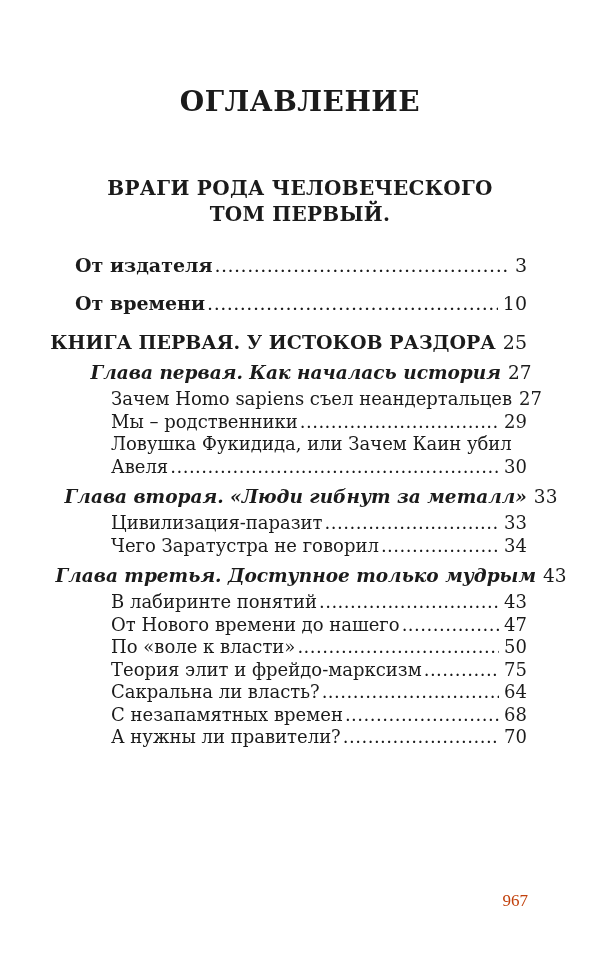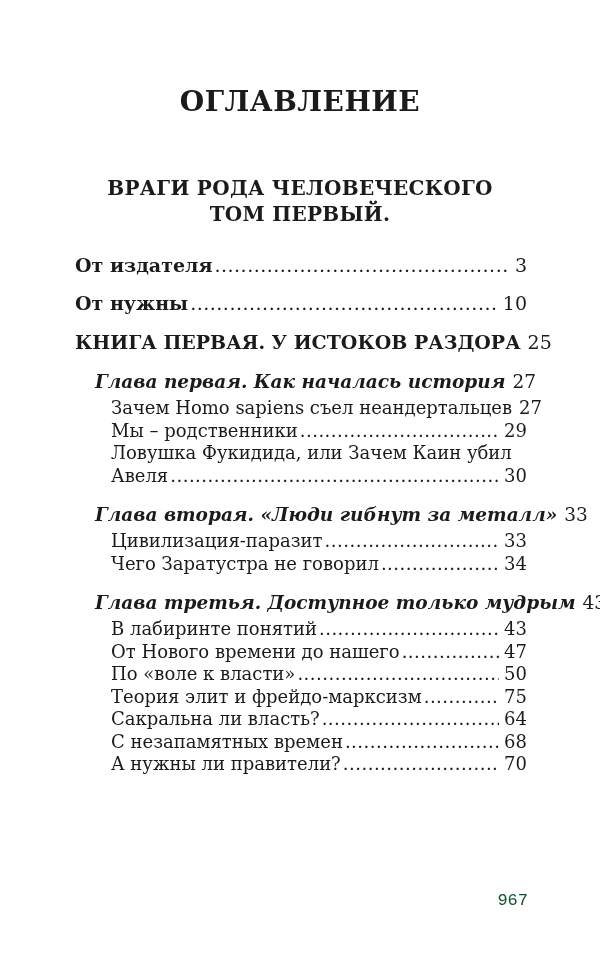--- a/index.html
+++ b/index.html
@@ -69,40 +69,42 @@
     line-height: 23px;
     font-weight: bold;
     margin-bottom: 15px;
     align-items: center;
   }
   .toc-row.book {
     font-size: 19px;
     line-height: 23px;
     font-weight: bold;
     margin-top: 16px;
+    justify-content: flex-end;
   }
   .toc-row.chapter {
     font-size: 18.5px;
     line-height: 23px;
     font-weight: bold;
     font-style: italic;
     padding-left: 20px;
-    margin-top: 16px;
+    margin-top: 7px;
     margin-bottom: 4px;
+    justify-content: center;
   }
   .toc-row.sub {
     padding-left: 36px;
   }
   .folio {
     position: absolute;
     top: 891px;
     right: 72px;
-    font-family: Liberation Mono, monospace;
+    font-family: Liberation Serif, serif;
     font-size: 17px;
-    color: #14532d;
+    color: #c2410c;
   }
 </style>
 </head>
 <body>
 
 <div class="book-page">
 
   <div class="toc-title">ОГЛАВЛЕНИЕ</div>
 
   <div class="volume-heading">
@@ -110,21 +112,21 @@
     <div>ТОМ ПЕРВЫЙ.</div>
   </div>
 
   <div class="toc-list">
       <div class="toc-row front">
         <span class="entry-text">От издателя</span>
         <span class="leader-dots"></span>
         <span class="page-num">3</span>
       </div>
       <div class="toc-row front">
-        <span class="entry-text">От нужны</span>
+        <span class="entry-text">От времени</span>
         <span class="leader-dots"></span>
         <span class="page-num">10</span>
       </div>
       <div class="toc-row book">
         <span class="entry-text">КНИГА ПЕРВАЯ. У ИСТОКОВ РАЗДОРА</span>
         <span class="leader-dots"></span>
         <span class="page-num">25</span>
       </div>
       <div class="toc-row chapter">
         <span class="entry-text">Глава первая. Как началась история</span>

